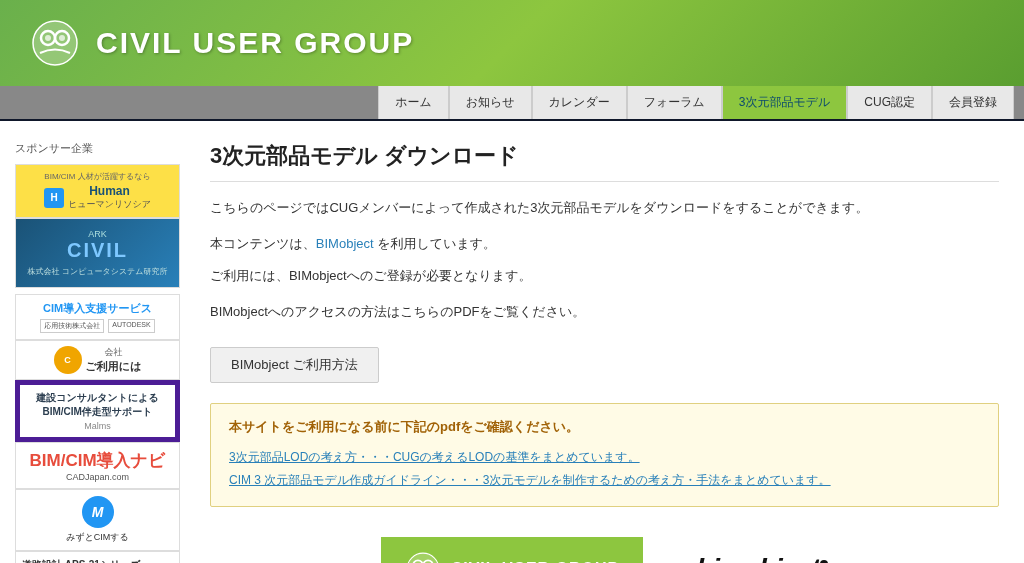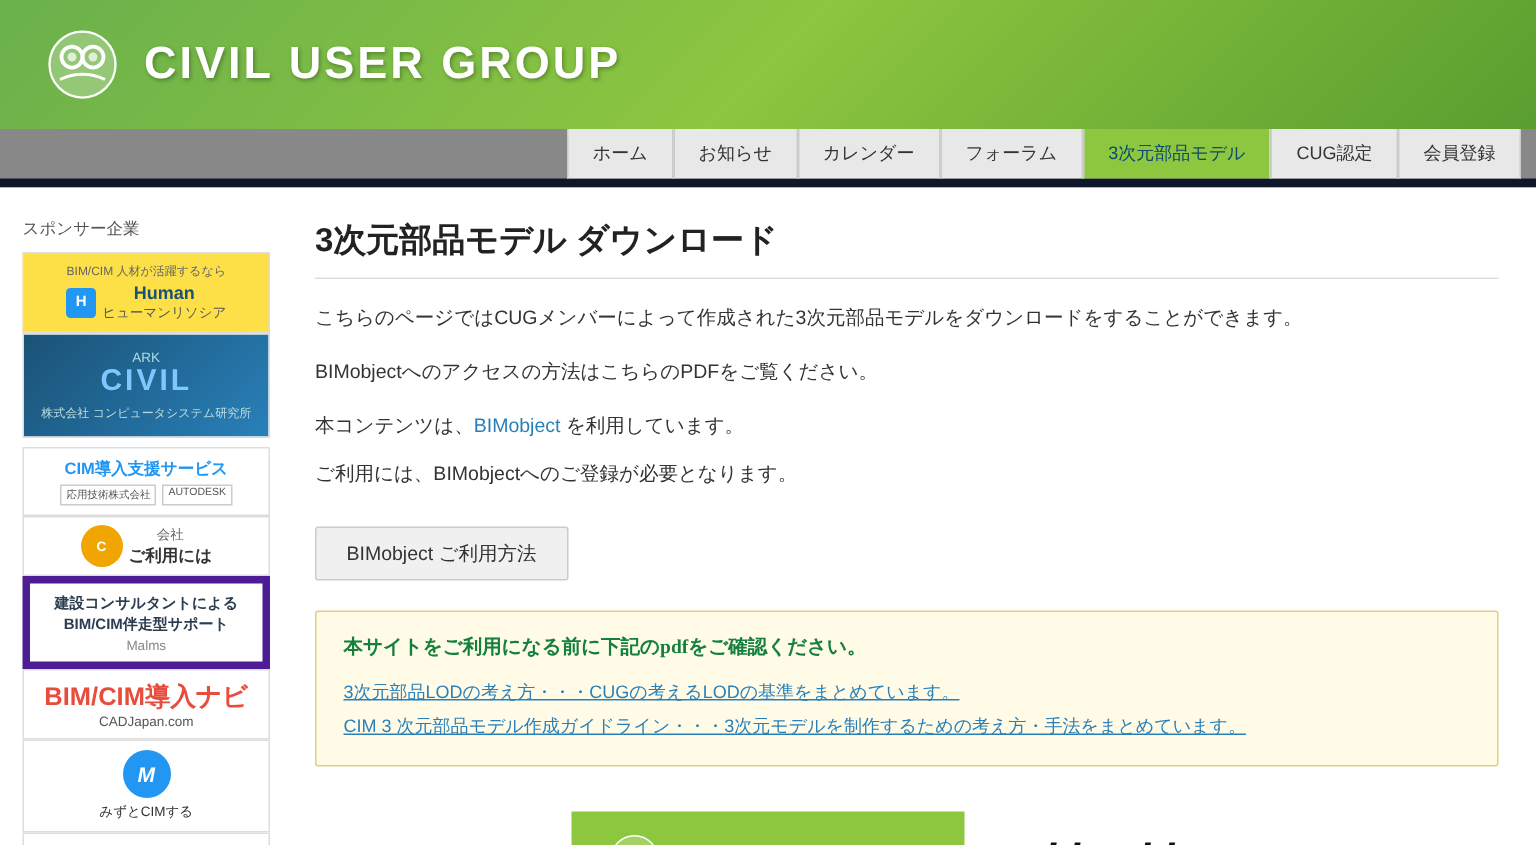--- a/index.html
+++ b/index.html
@@ -24,21 +24,21 @@
       letter-spacing: 2px;
       text-shadow: 1px 1px 3px rgba(0,0,0,0.3);
     }
 
     
     .nav {
       background: #888;
       display: flex;
       justify-content: flex-end;
       padding: 0 10px;
-      border-bottom: 6px solid #0f172a;
+      border-bottom: 2px solid #0f172a;
     }
     .nav-item {
       padding: 8px 16px;
       color: #333;
       background: #e8e8e8;
       border-left: 1px solid #ccc;
       border-right: 1px solid #ccc;
       cursor: pointer;
       font-size: 12px;
       border-bottom: none;
@@ -150,25 +150,24 @@
 
     
     .info-box {
       background: #fffbe6;
       border: 1px solid #e0d080;
       padding: 14px 18px;
       margin-bottom: 20px;
       border-radius: 2px;
     }
     .info-box-title {
-      color: #15803d;
+      color: #a16207;
       font-size: 13px;
       font-weight: bold;
       margin-bottom: 10px;
-      font-family: Liberation Serif, serif;
     }
     .info-box-link {
       color: #2980b9;
       font-size: 12px;
       line-height: 1.9;
       display: block;
       cursor: pointer;
     }
 
     
@@ -337,28 +336,28 @@
   </aside>
 
   <main class="main-content">
     <h1 class="page-title">3次元部品モデル ダウンロード</h1>
 
     <div class="desc-section">
       <p class="desc-text">こちらのページではCUGメンバーによって作成された3次元部品モデルをダウンロードをすることができます。</p>
     </div>
 
     <div class="desc-section">
-      <p class="desc-text">BIMobjectへのアクセスの方法はこちらのPDFをご覧ください。</p>
-    </div>
-
-    <div class="desc-section">
       <p class="desc-text">
         <span>本コンテンツは、</span><a href="#" class="link-text">BIMobject</a><span> を利用しています。</span>
       </p>
       <p class="desc-text">ご利用には、BIMobjectへのご登録が必要となります。</p>
+    </div>
+
+    <div class="desc-section">
+      <p class="desc-text">BIMobjectへのアクセスの方法はこちらのPDFをご覧ください。</p>
     </div>
 
     <button class="download-btn">BIMobject ご利用方法</button>
 
     
     <div class="info-box">
       <div class="info-box-title">本サイトをご利用になる前に下記のpdfをご確認ください。</div>
       <a href="#" class="info-box-link">3次元部品LODの考え方・・・CUGの考えるLODの基準をまとめています。</a>
       <a href="#" class="info-box-link">CIM 3 次元部品モデル作成ガイドライン・・・3次元モデルを制作するための考え方・手法をまとめています。</a>
     </div>

